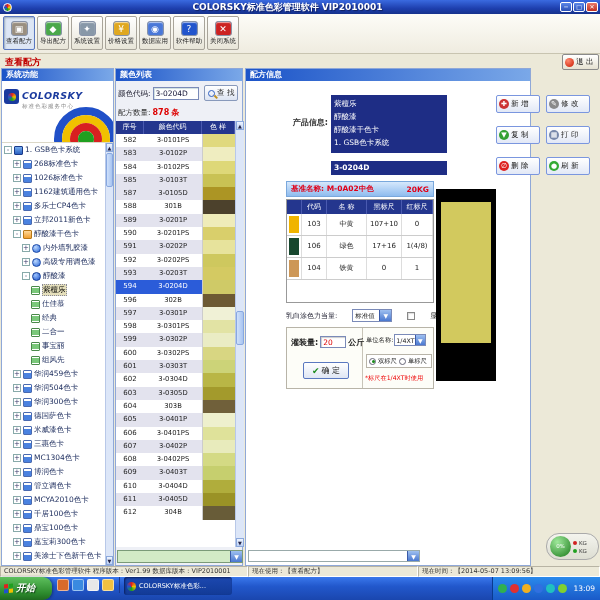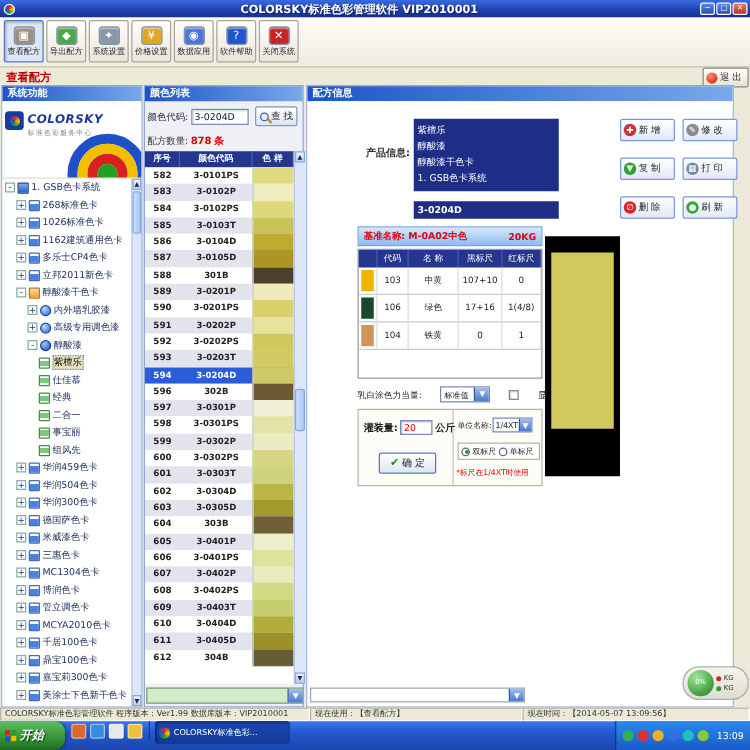--- a/index.html
+++ b/index.html
@@ -80,37 +80,37 @@
   .m-row{display:flex;align-items:center;gap:2px;padding:0 2px;}
   .m-label{font-size:7.5px;color:#223;}
   .m-input{width:46px;height:13px;background:#fff;border:1px solid #7a8ab8;box-shadow:inset 1px 1px 1px #cdd;
     font-size:7.5px;line-height:12px;padding-left:2px;color:#113;}
   .find-btn{height:16px;border:1px solid #8899bb;border-radius:2px;background:linear-gradient(180deg,#fff,#dde4f2);
     display:flex;align-items:center;gap:2px;padding:0 3px;}
   .mag{position:relative;width:7px;height:7px;border:1.5px solid #3060c0;border-radius:50%;}
   .mag::after{content:"";position:absolute;left:5px;top:5px;width:4px;height:1.5px;background:#c09020;transform:rotate(45deg);}
   .count-label{font-size:7.5px;color:#333;}
   .count-val{color:#d00;font-weight:bold;font-size:8px;}
-  .clist-head{position:absolute;left:0;top:52px;width:119px;height:13px;display:flex;background:#24368e;color:#fff;font-weight:bold;}
+  .clist-head{position:absolute;left:0;top:52px;width:119px;height:13px;display:flex;background:#24368e;color:#fff;}
   .clist-head div{font-size:7px;line-height:13px;text-align:center;border-right:1px solid #4a5ab0;}
   .ch-no{width:28px;}.ch-code{width:58px;}.ch-sw{width:33px;}
   .clist-body{position:absolute;left:0;top:65px;width:119px;height:413px;overflow:hidden;background:#fff;}
-  .crow{display:flex;height:13.3px;align-items:stretch;background:#fff;font-weight:bold;}
+  .crow{display:flex;height:13.3px;align-items:stretch;background:#fff;}
   .crow.alt{background:#e3e3ee;}
   .crow.csel{background:#2b5cd9;color:#fff;}
   .c-no{width:28px;font-size:7px;line-height:13px;text-align:center;color:inherit;}
   .c-code{width:58px;font-size:6.8px;line-height:13px;text-align:center;color:inherit;}
   .c-sw{width:33px;border-left:1px solid #ccc;}
   .mscroll{position:absolute;left:119px;top:52px;width:9px;height:426px;background:#dce6f8;border-left:1px solid #b8c8e8;}
   .m-combo{position:absolute;left:1px;top:481px;width:126px;height:13px;background:#d2eac6;border:1px solid #7a9a78;display:flex;}
   .combo-arr{margin-left:auto;width:12px;height:100%;background:linear-gradient(180deg,#9ec0f0,#4a78d0);
     border-left:1px solid #3a5aa8;color:#fff;font-size:6px;line-height:11px;text-align:center;}
 
   
-  .right-panel{left:245px;width:342px;height:498px;}
+  .right-panel{left:245px;width:286px;height:498px;}
   .r-content{position:absolute;left:0;top:12px;right:0;bottom:0;background:#fff;}
   .flabel{position:absolute;font-size:8px;font-weight:bold;color:#333;width:56px;text-align:right;}
   .navy-box{position:absolute;background:#1e2d85;color:#fff;font-size:7.5px;padding:2px 3px;}
   .navy-box .pl{line-height:13px;white-space:nowrap;}
   .actions{position:absolute;left:250px;top:14px;width:96px;display:grid;grid-template-columns:44px 44px;gap:13px 6px;}
   .act-btn{height:18px;border:1px solid #7a96df;border-radius:2px;background:linear-gradient(180deg,#fff,#e2e8f6);
     display:flex;align-items:center;gap:2px;padding-left:2px;}
   .act-ico{width:10px;height:10px;border-radius:50%;color:#fff;font-size:7px;line-height:10px;text-align:center;}
   .act-txt{font-size:7.5px;}
   .base-bar{position:absolute;left:40px;top:100px;width:148px;height:16px;
@@ -445,25 +445,20 @@
         <div class="crow">
           <div class="c-no">584</div>
           <div class="c-code">3-0102PS</div>
           <div class="c-sw" style="background: rgb(222, 216, 120);"></div>
         </div>
         <div class="crow alt">
           <div class="c-no">585</div>
           <div class="c-code">3-0103T</div>
           <div class="c-sw" style="background: rgb(201, 194, 84);"></div>
         </div>
-        <div class="crow">
-          <div class="c-no">586</div>
-          <div class="c-code">3-0104D</div>
-          <div class="c-sw" style="background: rgb(192, 171, 48);"></div>
-        </div>
         <div class="crow alt">
           <div class="c-no">587</div>
           <div class="c-code">3-0105D</div>
           <div class="c-sw" style="background: rgb(172, 149, 36);"></div>
         </div>
         <div class="crow">
           <div class="c-no">588</div>
           <div class="c-code">301B</div>
           <div class="c-sw" style="background: rgb(76, 65, 44);"></div>
         </div>

